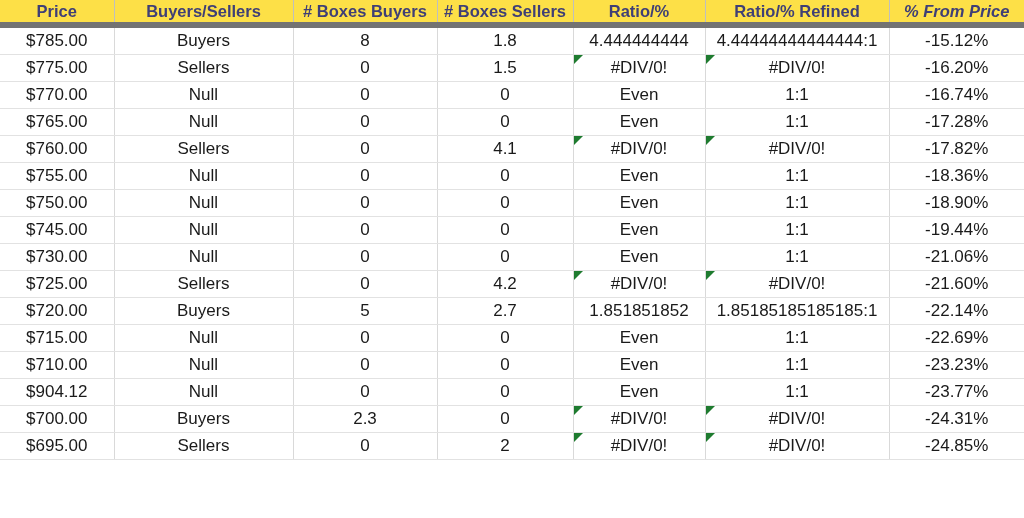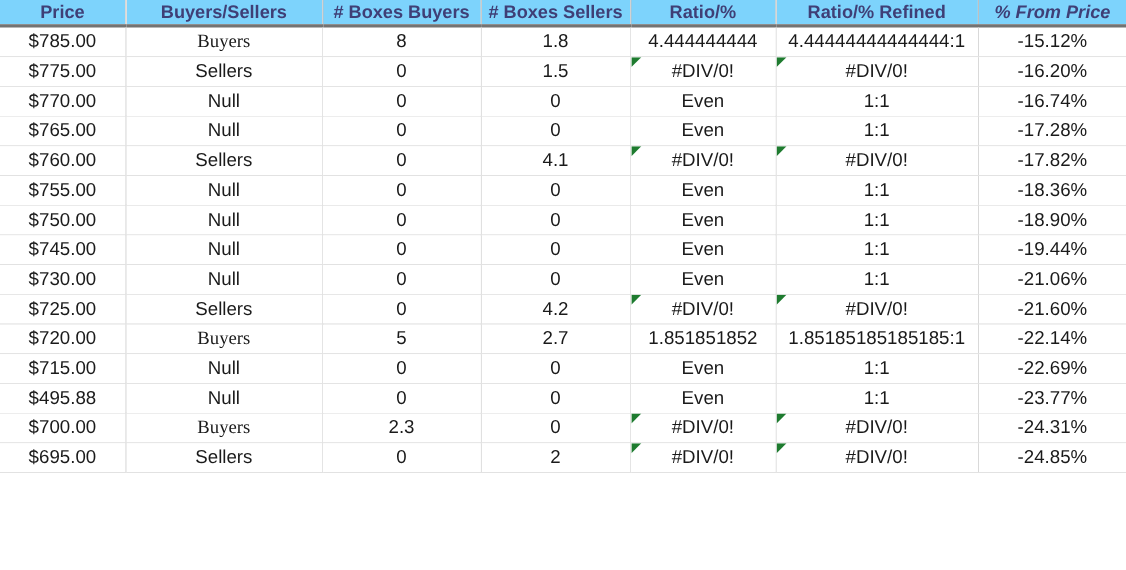--- a/index.html
+++ b/index.html
@@ -20,29 +20,29 @@
   }
   #sheet col.c-price        { width: 114px; }
   #sheet col.c-bs           { width: 179px; }
   #sheet col.c-bb           { width: 144px; }
   #sheet col.c-bsel         { width: 136px; }
   #sheet col.c-ratio        { width: 132px; }
   #sheet col.c-ratioref     { width: 184px; }
   #sheet col.c-pct          { width: 135px; }
 
   #sheet thead th {
-    background: #7dd3fc;
+    background: #fde047;
     color: #3F3F76;
     font-weight: bold;
     font-size: 16.5px;
     text-align: center;
     height: 22px;
     padding: 0;
     border-right: 1px solid #bfbfbf;
-    border-bottom: 3px solid #737373;
+    border-bottom: 6px solid #737373;
     white-space: nowrap;
     overflow: hidden;
   }
   #sheet thead th:last-child { border-right: none; font-style: italic; }
 
   #sheet tbody td {
     height: 26px;
     padding: 0 7px;
     font-size: 17px;
     color: #1a1a1a;
@@ -53,21 +53,21 @@
     white-space: nowrap;
     overflow: hidden;
     position: relative;
   }
   #sheet tbody td:last-child { border-right: none; margin-left: 12px; }
 
   td.num { text-align: center; }
 
   
   td.status { font-size: 17px; }
-  td.status.buyers  { background: #C6EFCE; color: #1E7B34; font-family: Liberation Serif, serif; }
+  td.status.buyers  { background: #C6EFCE; color: #1E7B34; }
   td.status.sellers { background: #FFC7CE; color: #C00034; }
   td.status.null    { background: #FFEB9C; color: #9C6500; }
 
   
   .err-flag {
     position: absolute;
     top: 0;
     left: 0;
     width: 0;
     height: 0;
@@ -203,21 +203,30 @@
       <tr>
         <td class="num">$715.00</td>
         <td class="status null">Null</td>
         <td class="num">0</td>
         <td class="num">0</td>
         <td class="num">Even</td>
         <td class="num">1:1</td>
         <td class="num">-22.69%</td>
       </tr>
       <tr>
-        <td class="num">$495.88</td>
+        <td class="num">$710.00</td>
+        <td class="status null">Null</td>
+        <td class="num">0</td>
+        <td class="num">0</td>
+        <td class="num">Even</td>
+        <td class="num">1:1</td>
+        <td class="num">-23.23%</td>
+      </tr>
+      <tr>
+        <td class="num">$904.12</td>
         <td class="status null">Null</td>
         <td class="num">0</td>
         <td class="num">0</td>
         <td class="num">Even</td>
         <td class="num">1:1</td>
         <td class="num">-23.77%</td>
       </tr>
       <tr>
         <td class="num">$700.00</td>
         <td class="status buyers">Buyers</td>

